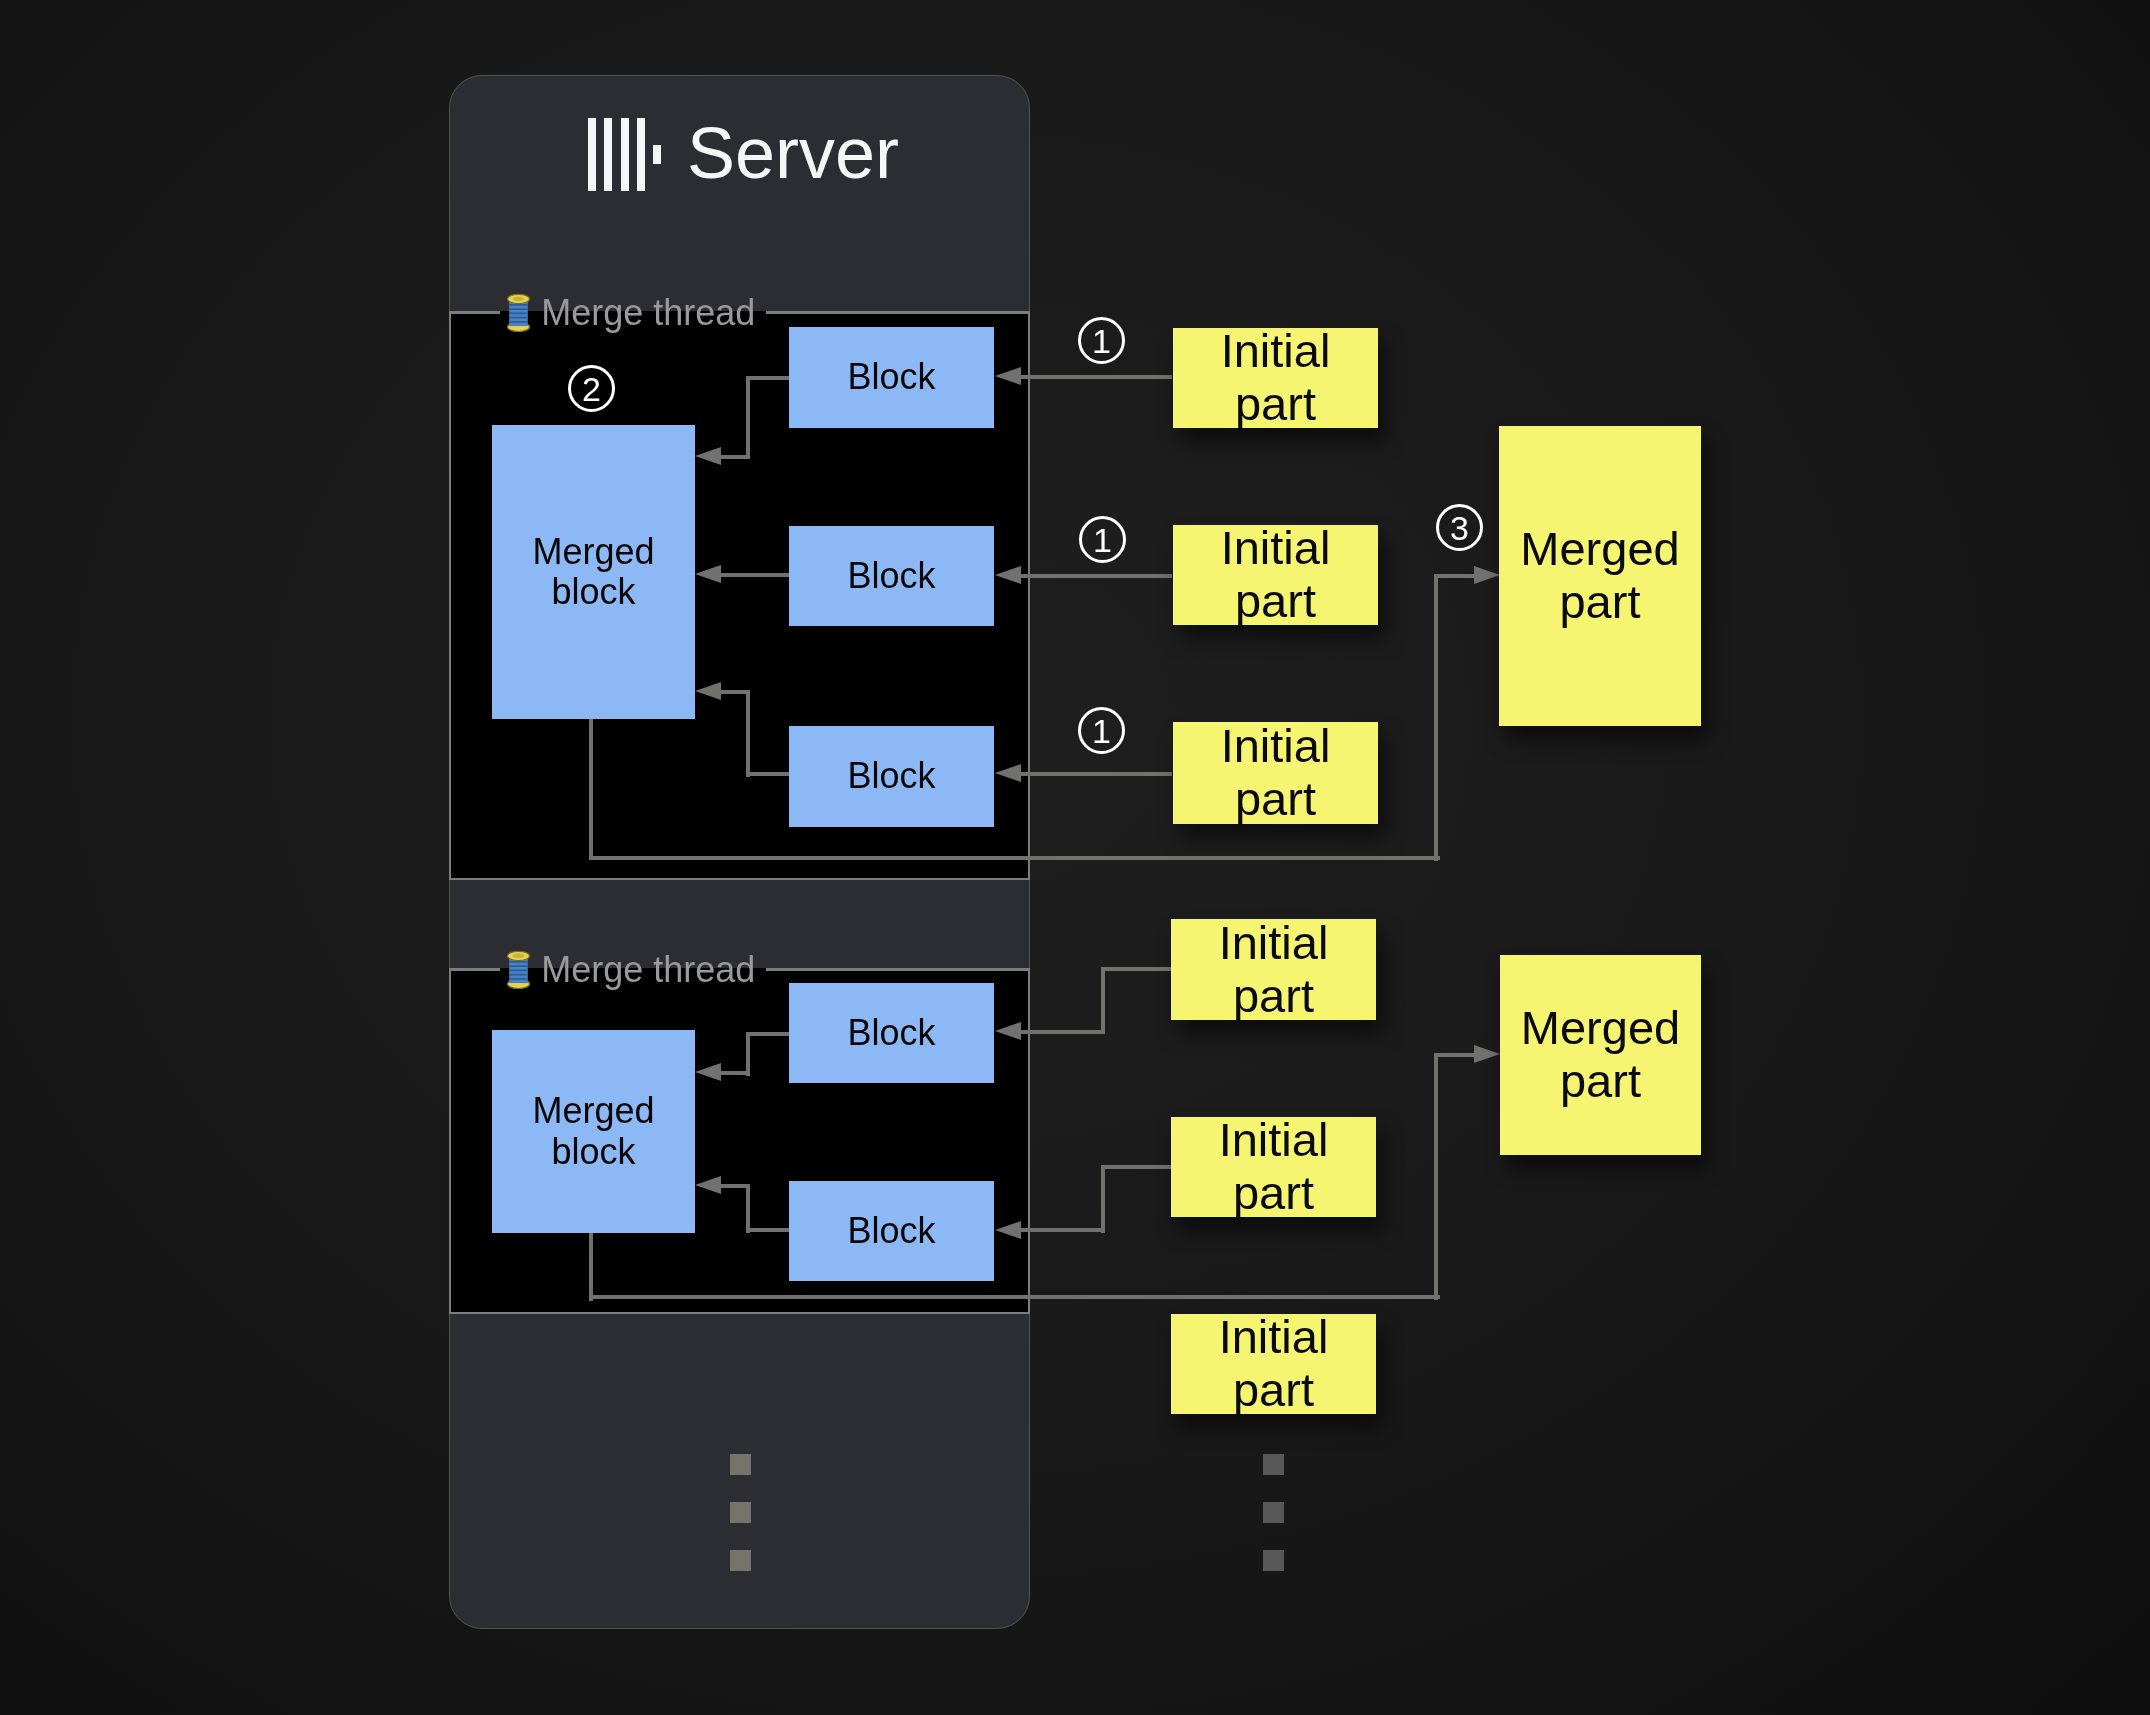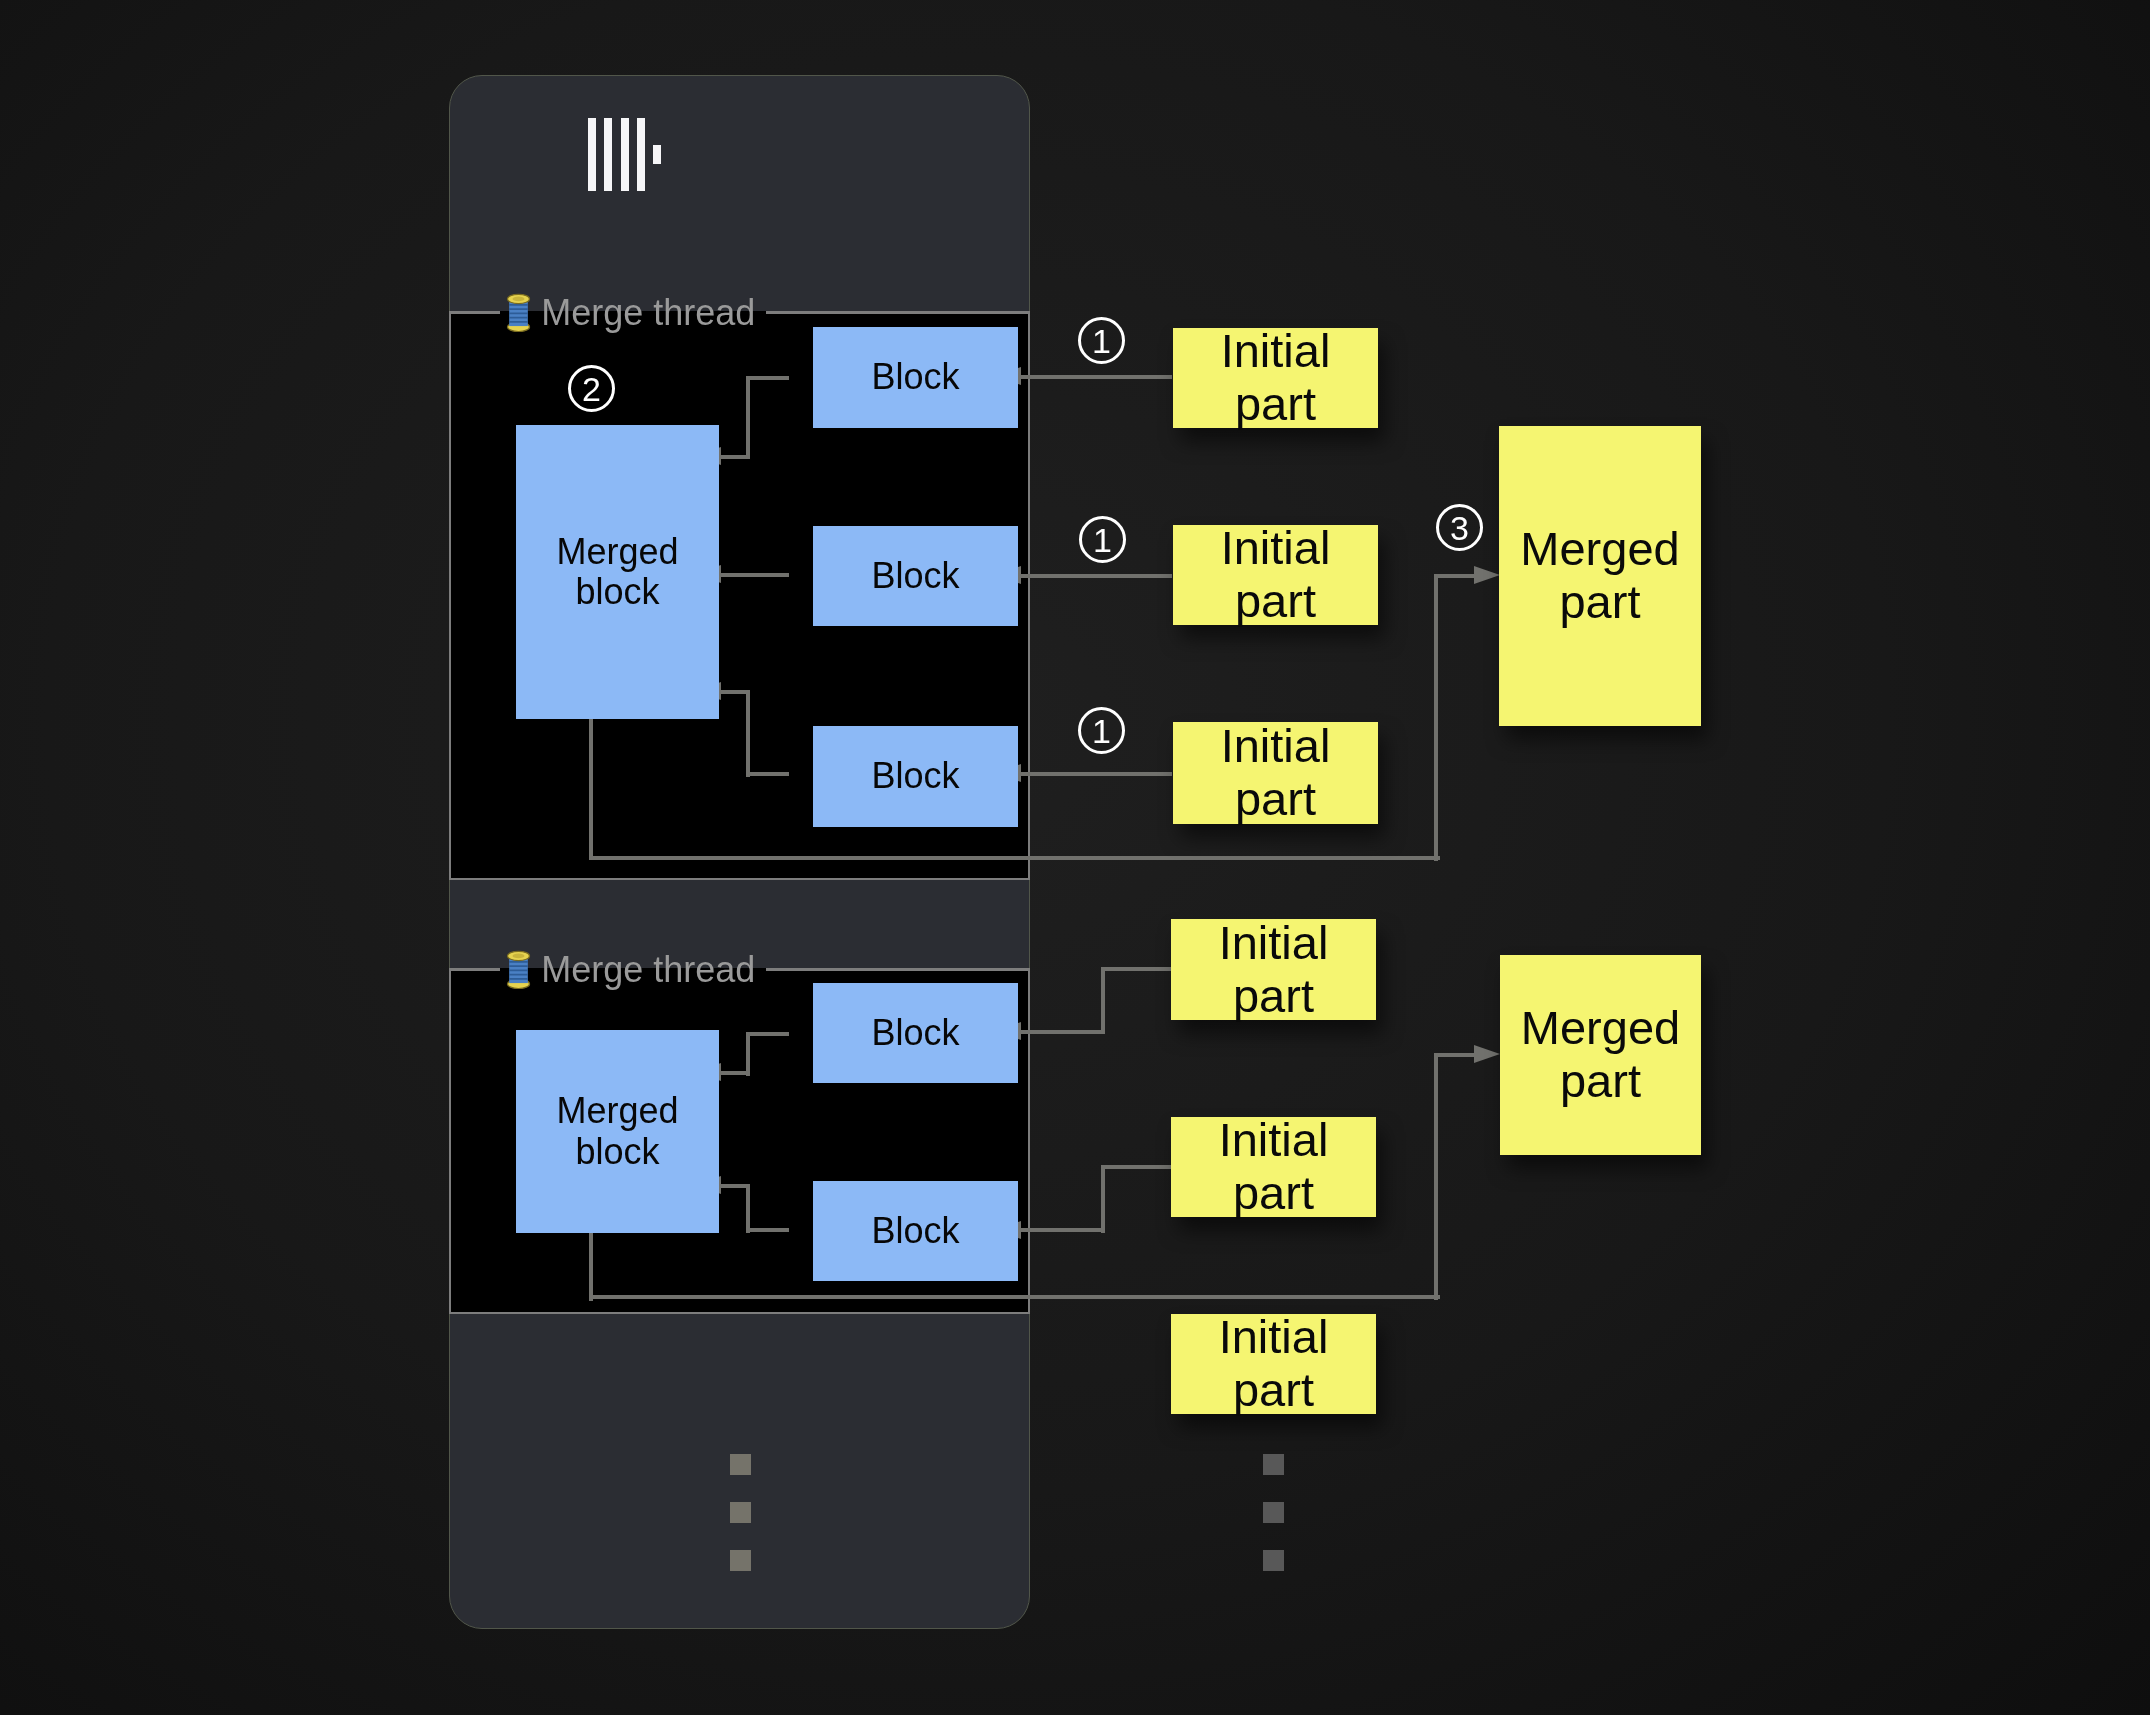--- a/index.html
+++ b/index.html
@@ -41,21 +41,21 @@
   .lblrow2{top:949px;}
   .lblrow .seg{height:3.4px;background:var(--section_border,#7d7d7d);}
   .lblrow .seg.first{width:51px;}
   .lblrow .seg.last{flex:1;}
   .lblrow .spool{width:31px;height:39px;margin:0 6.8px 0 3.4px;flex:0 0 auto;}
   .lblrow .txt{font-size:36px;color:var(--thread_text,#9a9a9a);margin-right:10.3px;white-space:nowrap;}
   
   .bluebox{
     position:absolute;background:var(--block_fill,#8cb9f6);color:#070707;
     display:flex;align-items:center;justify-content:center;text-align:center;
-    font-size:36px;line-height:1.12;white-space:pre-line;margin-left:24px;
+    font-size:36px;line-height:1.12;white-space:pre-line;
   }
   .note{
     position:absolute;background:var(--note_fill,#f5f571);color:#0a0a0a;
     display:flex;align-items:center;justify-content:center;text-align:center;
     font-size:47px;line-height:1.12;white-space:pre-line;
     box-shadow:6.8px 13.7px 19px rgba(0,0,0,.55);
   }
   .mb1{left:492px;top:425px;width:203px;height:294px;}
   .mb2{left:492px;top:1030px;width:203px;height:203px;}
   .b1{left:789px;top:327px;width:205px;height:101px;}
@@ -150,20 +150,21 @@
 <div class="canvas">
 
   <div class="panel"></div>
   <div class="hdr-logo">
     <span class="bar"></span>
       <span class="bar"></span>
       <span class="bar"></span>
       <span class="bar"></span>
       <span class="nub"></span>
   </div>
+  <div class="hdr-title">Server</div>
 
   <div class="sec sec1"></div>
   <div class="lblrow lblrow1">
     <span class="seg first"></span>
     <svg class="spool" viewBox="0 0 36 46">
       <ellipse cx="18" cy="40" rx="13" ry="5.5" fill="#e6d34f" stroke="#7a6c20" stroke-width="1.5"></ellipse>
       <rect x="7" y="8" width="22" height="31" fill="#4a80c4"></rect>
       <path d="M7 14h22 M7 19h22 M7 24h22 M7 29h22 M7 34h22" stroke="#2d5c97" stroke-width="2"></path>
       <ellipse cx="18" cy="7" rx="13" ry="5.5" fill="#e6d34f" stroke="#7a6c20" stroke-width="1.5"></ellipse>
       <ellipse cx="18" cy="7" rx="7" ry="2.8" fill="#c9b53c"></ellipse>

